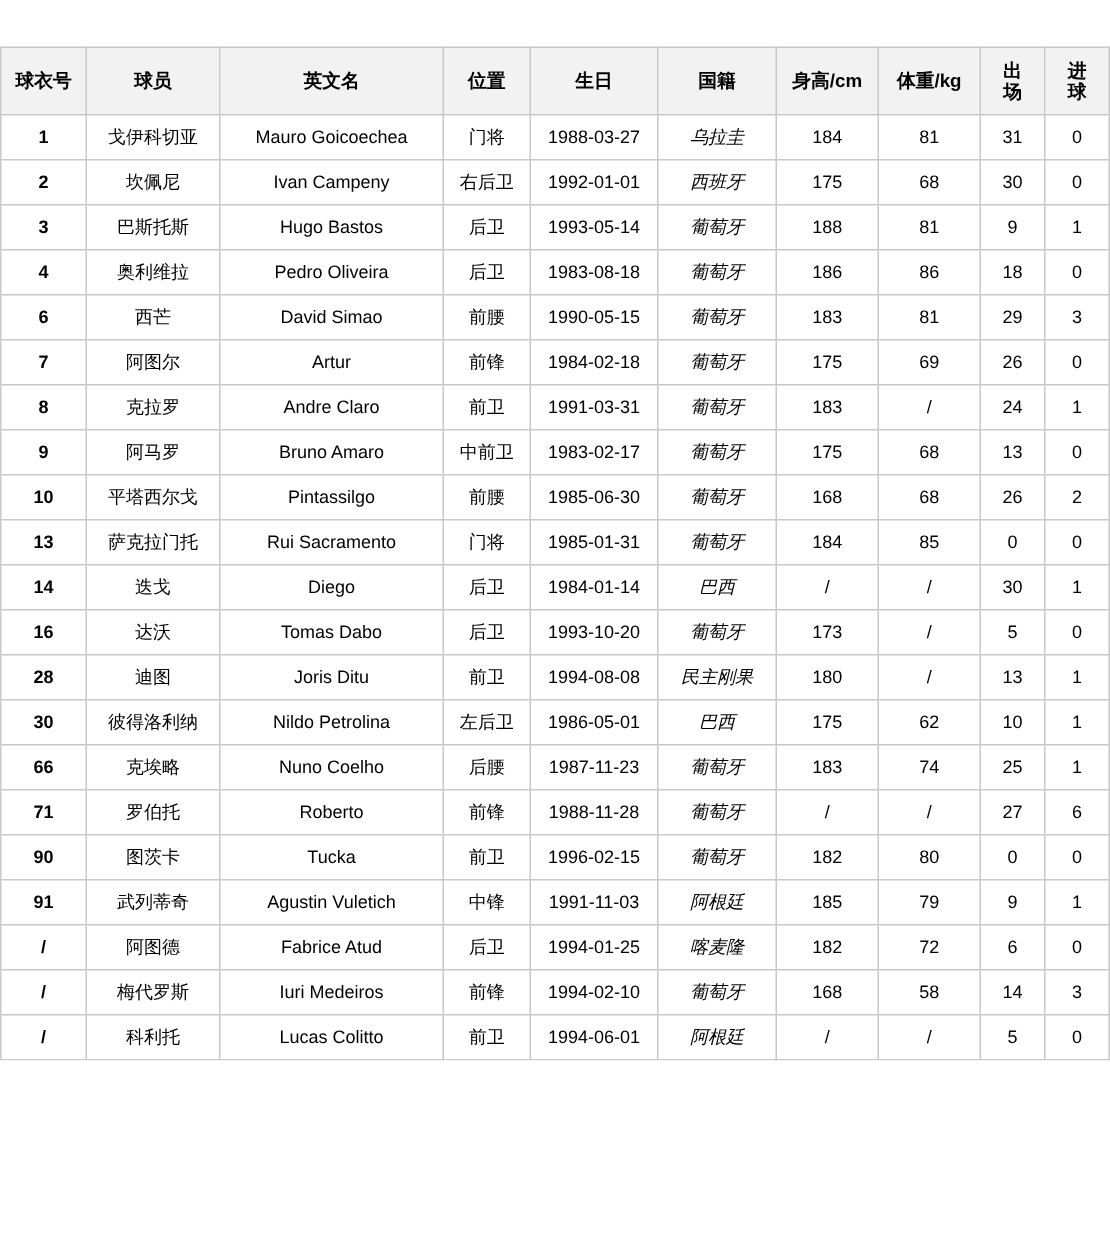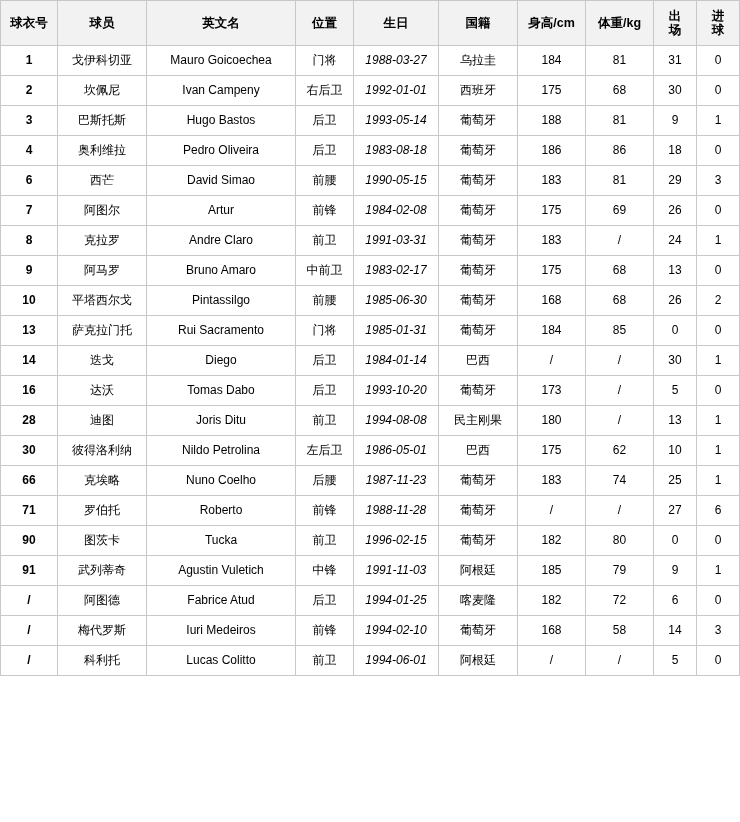--- a/index.html
+++ b/index.html
@@ -14,20 +14,21 @@
     color: #000000;
     -webkit-font-smoothing: antialiased;
   }
   .roster-wrap {
     width: 740px;
   }
   table.roster {
     border-collapse: collapse;
     width: 740px;
     table-layout: fixed;
+    margin-top: 31px;
   }
   table.roster th,
   table.roster td {
     border: 1px solid #c8c8c8;
     text-align: center;
     vertical-align: middle;
     font-size: 12px;
     line-height: 1.15;
     padding: 0;
     height: 29px;
@@ -57,22 +58,22 @@
   col.c-nat    { width: 79px; }
   col.c-height { width: 68px; }
   col.c-weight { width: 68px; }
   col.c-apps   { width: 43px; }
   col.c-goals  { width: 43px; }
 
   .cell-num { font-weight: bold; font-size: 12.5px; }
   .cell-name { font-weight: normal; font-size: 12.5px; }
   .cell-eng { font-size: 12px; }
   .cell-pos { font-size: 12px; }
-  .cell-birth { font-size: 12px; font-style: italic; }
-  .cell-nat { font-size: 12px; }
+  .cell-birth { font-size: 12px; }
+  .cell-nat { font-size: 12px; font-style: italic; }
   .cell-num-stat { font-size: 12px; }
   .filler {
     height: 38px;
     background: #ffffff;
   }
 </style>
 </head>
 <body>
 
 <div class="roster-wrap">
@@ -184,21 +185,21 @@
           <td class="cell-num-stat">183</td>
           <td class="cell-num-stat">81</td>
           <td class="cell-num-stat">29</td>
           <td class="cell-num-stat">3</td>
         </tr>
         <tr>
           <td class="cell-num">7</td>
           <td class="cell-name">阿图尔</td>
           <td class="cell-eng">Artur</td>
           <td class="cell-pos">前锋</td>
-          <td class="cell-birth">1984-02-08</td>
+          <td class="cell-birth">1984-02-18</td>
           <td class="cell-nat">葡萄牙</td>
           <td class="cell-num-stat">175</td>
           <td class="cell-num-stat">69</td>
           <td class="cell-num-stat">26</td>
           <td class="cell-num-stat">0</td>
         </tr>
         <tr>
           <td class="cell-num">8</td>
           <td class="cell-name">克拉罗</td>
           <td class="cell-eng">Andre Claro</td>

